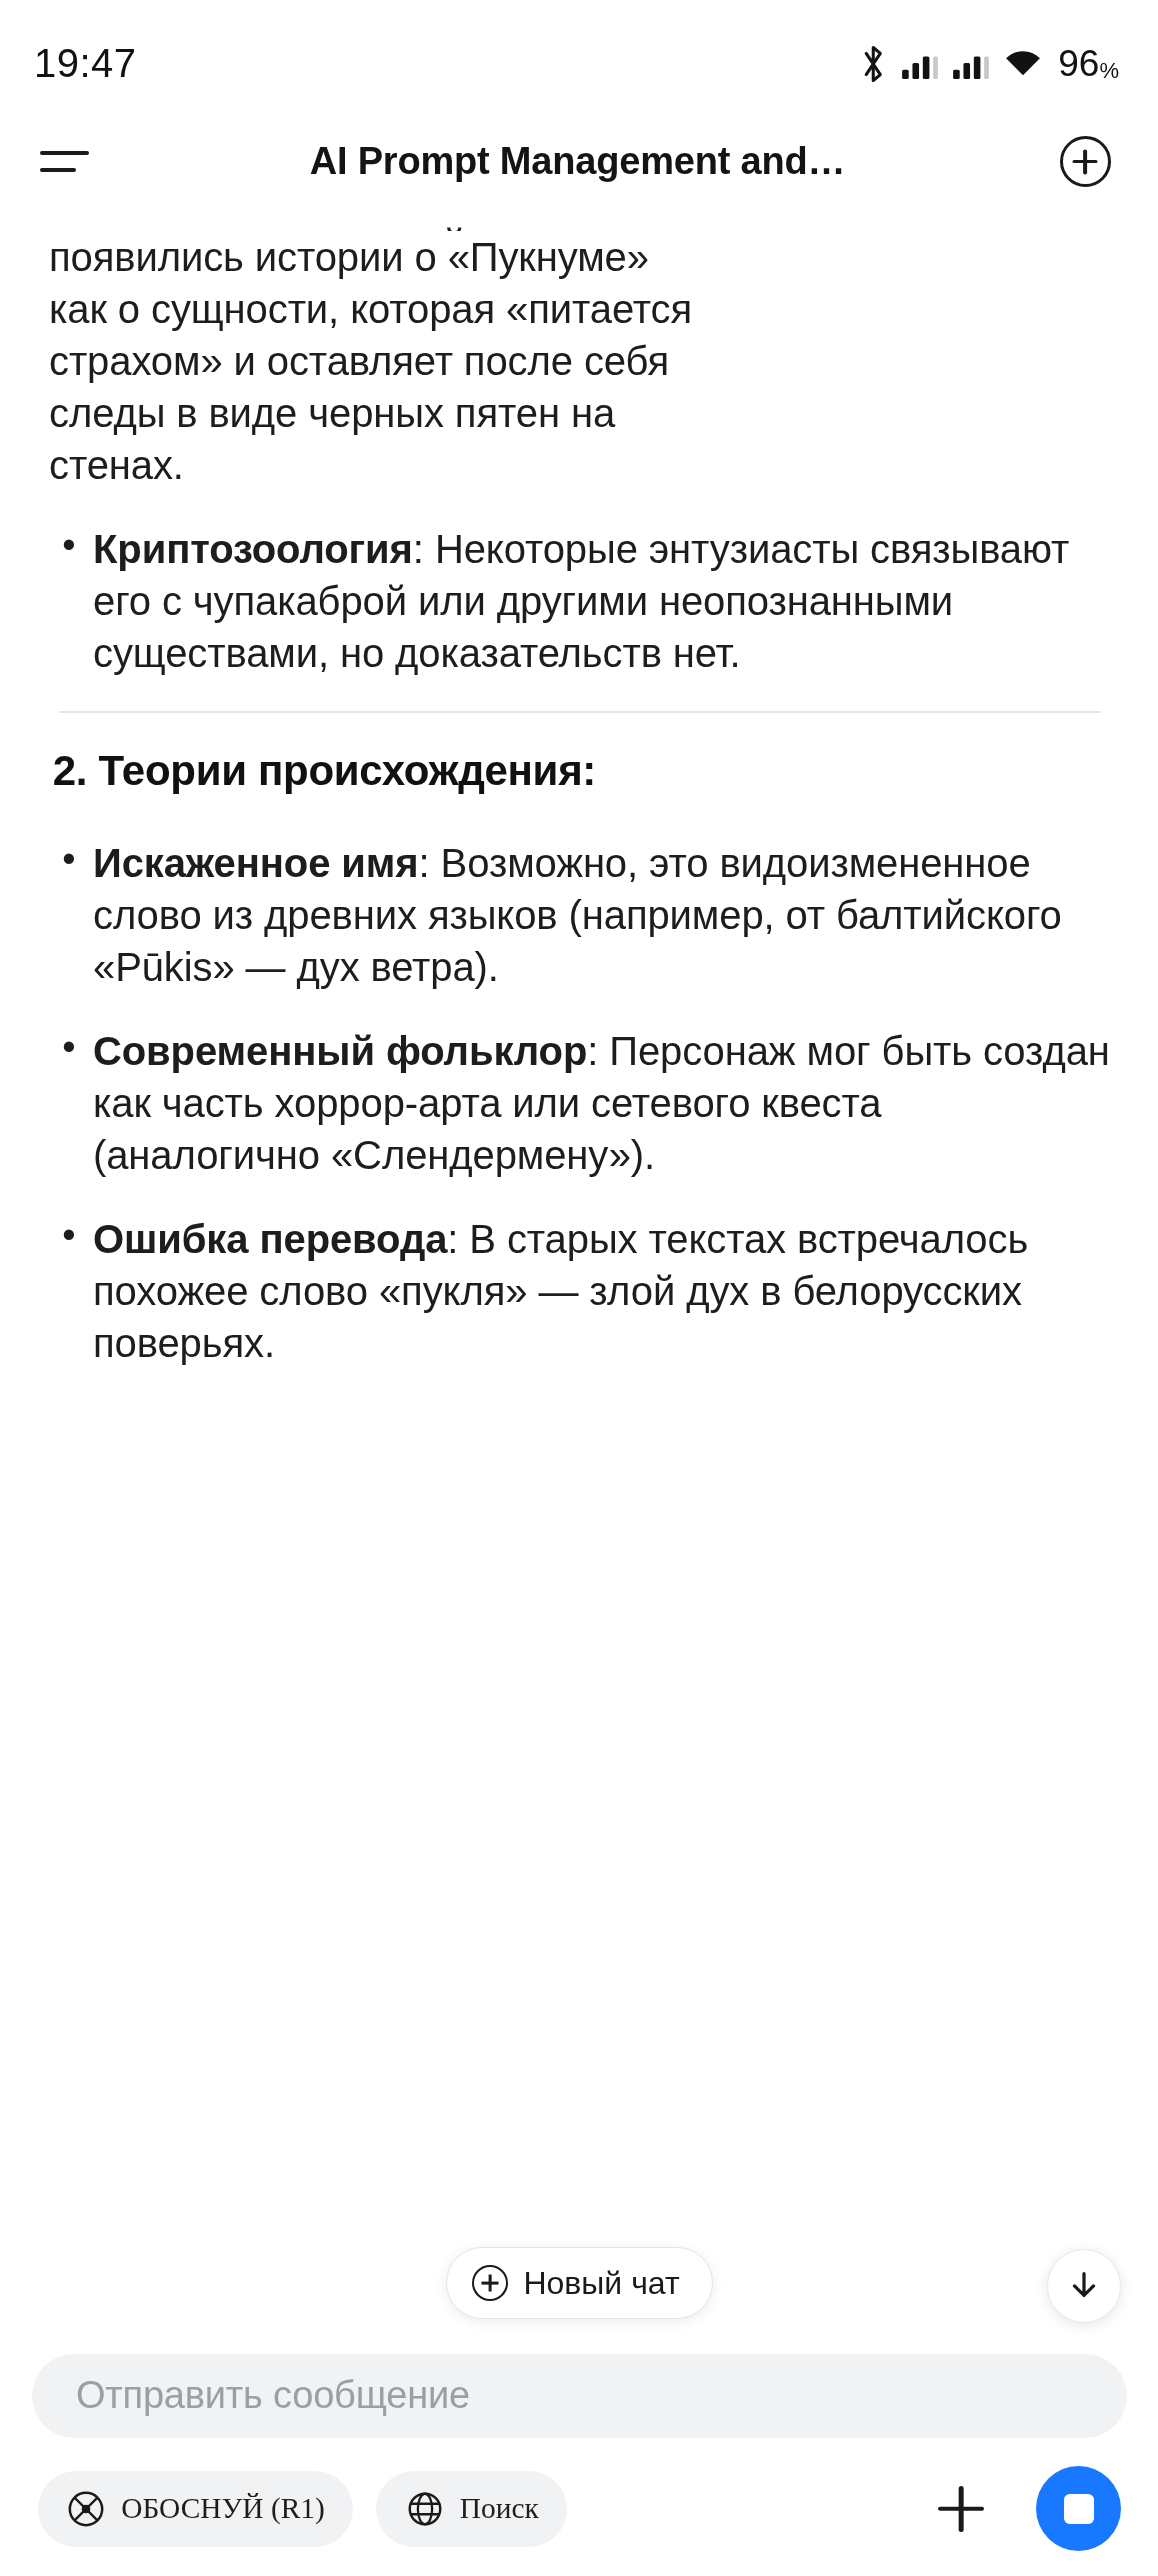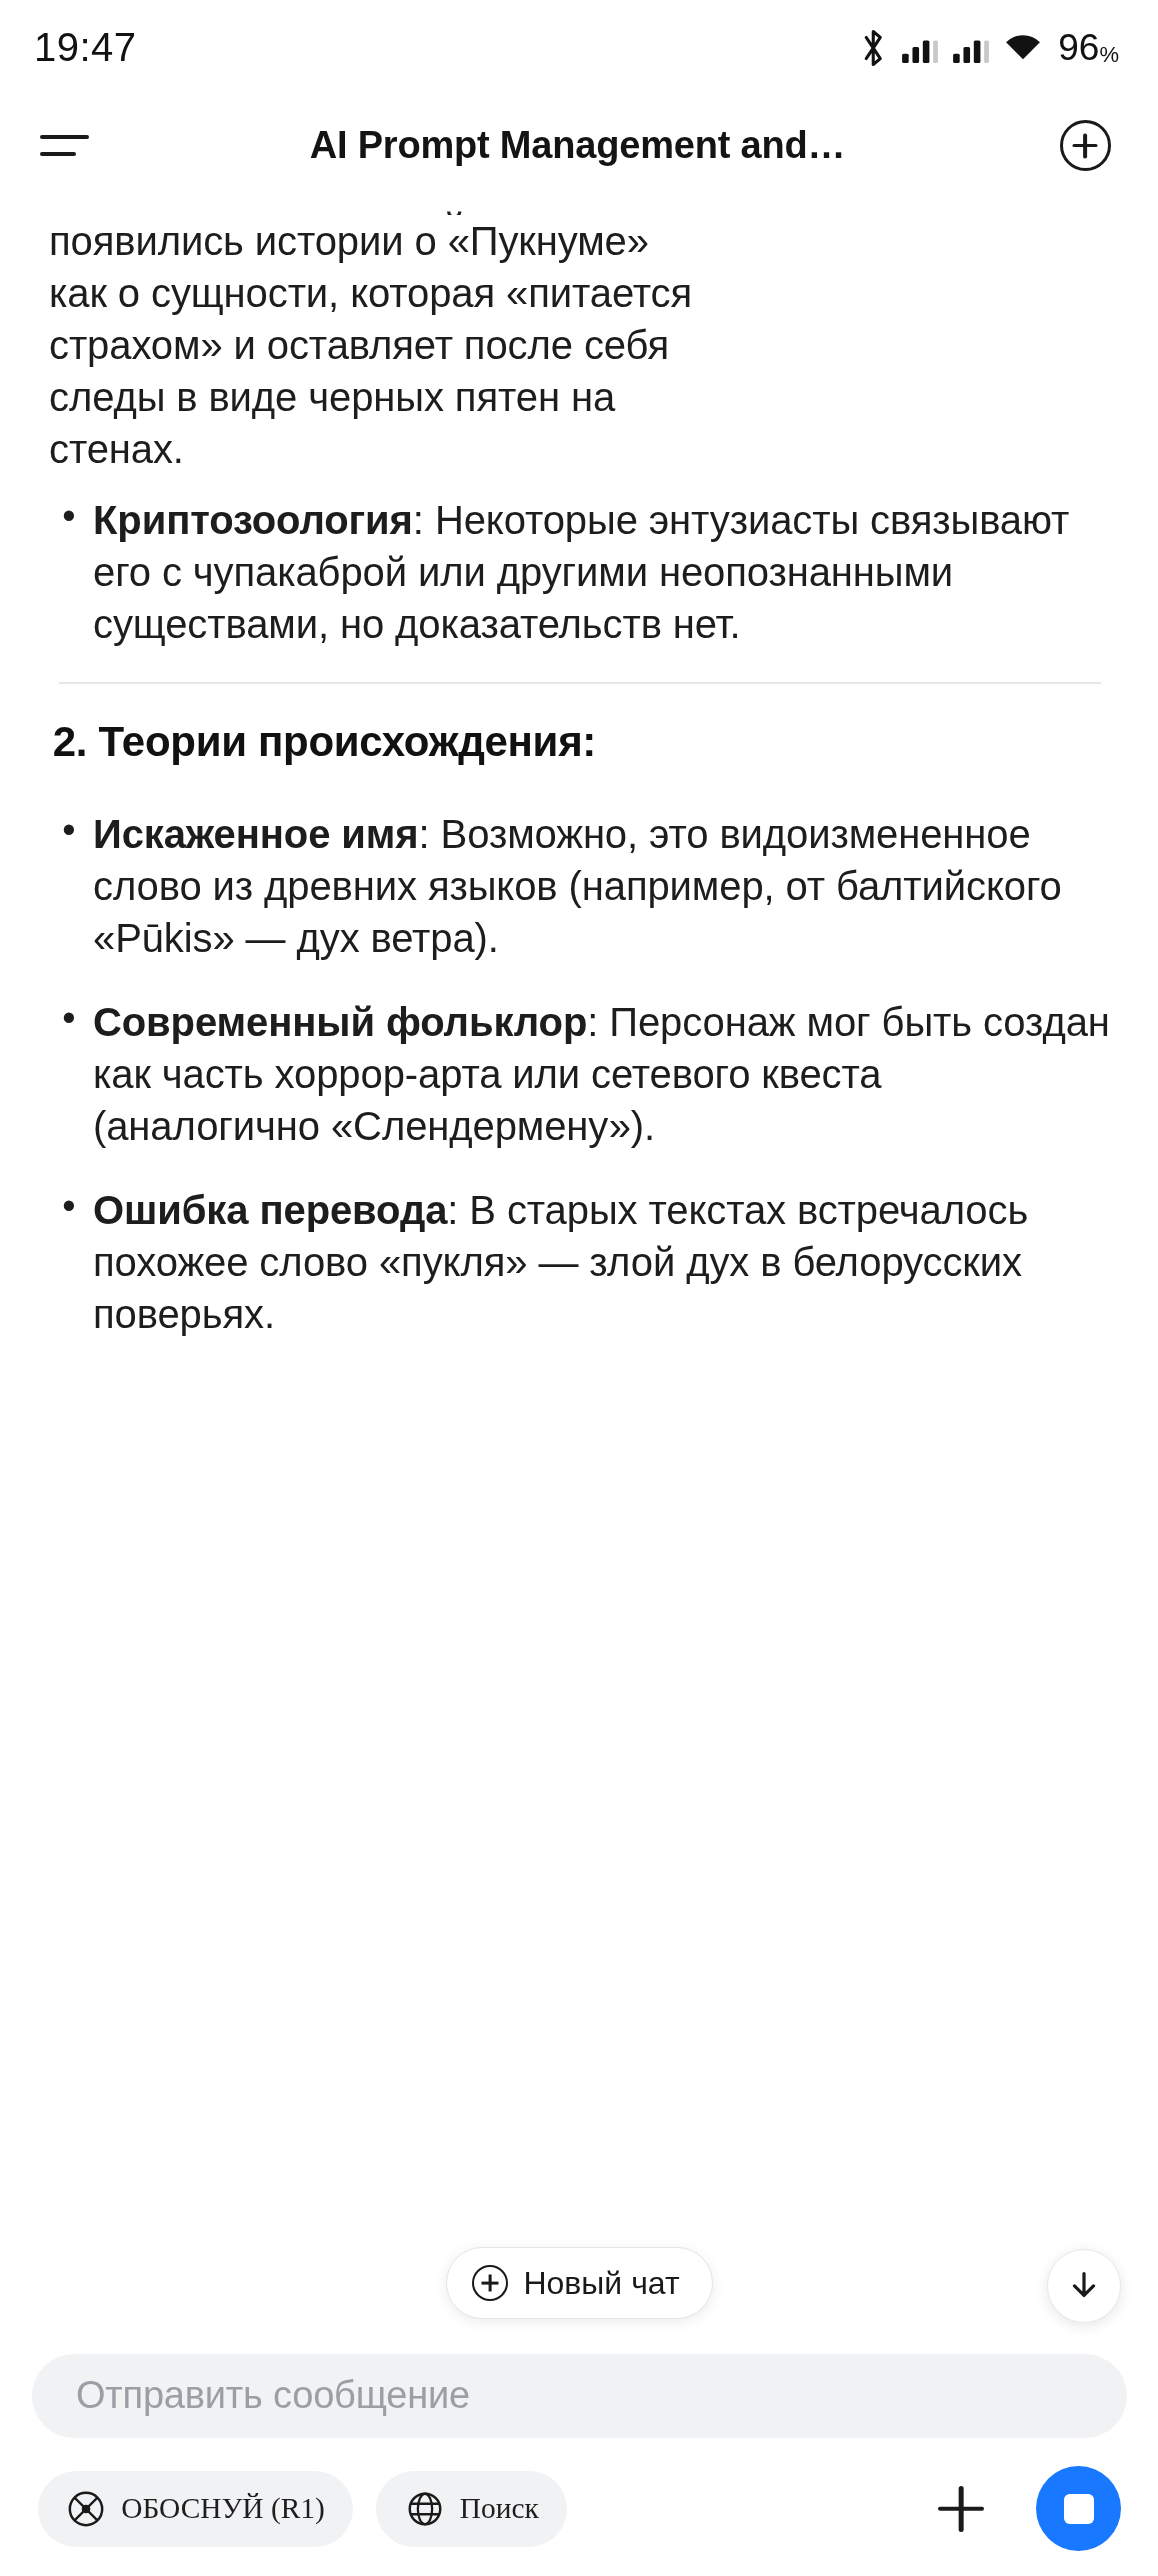--- a/index.html
+++ b/index.html
@@ -20,20 +20,21 @@
   }
 
   
   .status-bar {
     height: 95px;
     flex: 0 0 95px;
     display: flex;
     align-items: center;
     justify-content: space-between;
     padding: 0 40px 0 34px;
+    margin-top: 16px;
   }
   .status-time {
     font-size: 40px;
     font-weight: 400;
     letter-spacing: 0.5px;
     color: #121212;
   }
   .status-icons {
     display: flex;
     align-items: center;
@@ -352,21 +353,21 @@
     <div class="msg-text para-cut">
       <span class="clipline">происхождения и свойствах,</span>
       <div>появились истории о «Пукнуме»</div>
       <div>как о сущности, которая «питается</div>
       <div>страхом» и оставляет после себя</div>
       <div>следы в виде черных пятен на</div>
       <div>стенах.</div>
     </div>
 
     <ul class="bullets msg-text">
-      <li style="margin-top:19px;">
+      <li style="margin-top:32px;">
         <span class="b-term">Криптозоология</span><span>: </span><span>Некоторые энтузиасты связывают его с чупакаброй или другими неопознанными существами, но доказательств нет.</span>
       </li>
     </ul>
 
     <hr class="divider">
 
     <div class="section-heading">2. Теории происхождения:</div>
 
     <ul class="bullets msg-text">
       <li>

